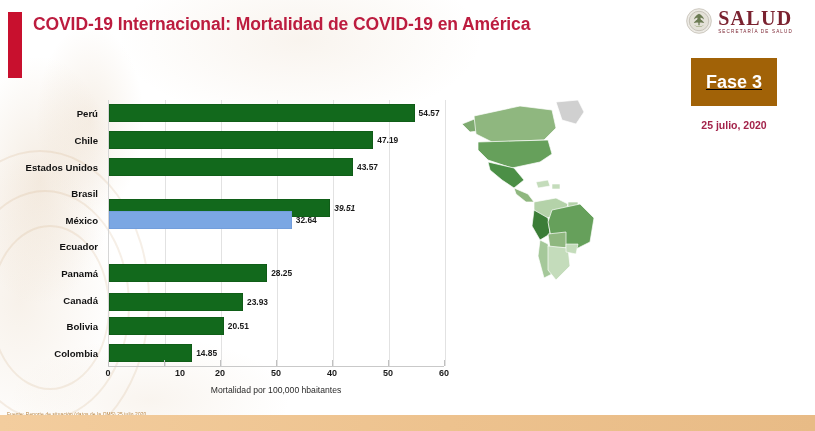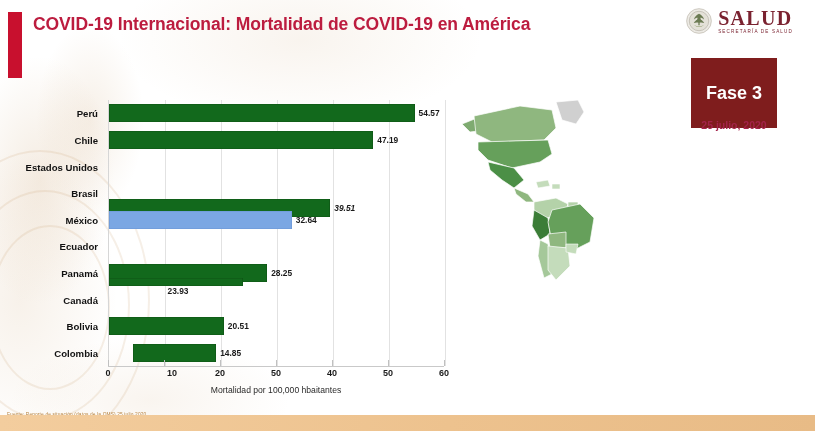--- a/index.html
+++ b/index.html
@@ -88,25 +88,26 @@
     font-size: 4.6px;
     color: #7a2230;
     letter-spacing: 1.15px;
     margin-top: 2px;
   }
 
   
   .fase-box {
     position: absolute;
     right: 38px; top: 58px;
-    width: 86px; height: 70px;
-    background: #7f1d1d;
+    width: 86px; height: 48px;
+    background: #a16207;
     display: flex;
     align-items: center;
     justify-content: center;
+    text-decoration: underline;
   }
   .fase-label {
     color: #ffffff;
     font-size: 18px;
     font-weight: bold;
   }
   .fase-date {
     position: absolute;
     right: 38px; top: 119px;
     width: 86px;
@@ -271,41 +272,45 @@
       <div class="gridline" style="left: 336px;"></div>
       <div class="rows" id="rows">
         <div class="bar-row" style="top: 4.3px;">
           <div class="bar" style="width: 305.592px;"></div>
           <span class="bar-value">54.57</span>
         </div>
         <div class="bar-row" style="top: 30.9px;">
           <div class="bar" style="width: 264.264px;"></div>
           <span class="bar-value">47.19</span>
         </div>
+        <div class="bar-row" style="top: 57.5px;">
+          <div class="bar" style="width: 243.992px;"></div>
+          <span class="bar-value">43.57</span>
+        </div>
         <div class="bar-row" style="top: 99px; font-style: italic;">
           <div class="bar" style="width: 221.256px;"></div>
           <span class="bar-value">39.51</span>
         </div>
         <div class="bar-row" style="top: 110.7px;">
           <div class="bar highlight" style="width: 182.784px;"></div>
           <span class="bar-value">32.64</span>
         </div>
         <div class="bar-row" style="top: 163.9px;">
           <div class="bar" style="width: 158.2px;"></div>
           <span class="bar-value">28.25</span>
         </div>
-        <div class="bar-row" style="top: 178px; flex-direction: column;">
+        <div class="bar-row" style="top: 193px;">
           <div class="bar" style="width: 134.008px;"></div>
           <span class="bar-value">23.93</span>
         </div>
         <div class="bar-row" style="top: 217.1px;">
           <div class="bar" style="width: 114.856px;"></div>
           <span class="bar-value">20.51</span>
         </div>
-        <div class="bar-row" style="top: 243.7px; margin-left: 24px;">
+        <div class="bar-row" style="top: 243.7px;">
           <div class="bar" style="width: 83.16px;"></div>
           <span class="bar-value">14.85</span>
         </div>
       </div>
   </div>
   <div id="cat-labels">
       <div class="cat-label" style="top: 12.3px;">Perú</div>
       <div class="cat-label" style="top: 38.9px;">Chile</div>
       <div class="cat-label" style="top: 65.5px;">Estados Unidos</div>
       <div class="cat-label" style="top: 92.1px;">Brasil</div>
@@ -313,21 +318,21 @@
       <div class="cat-label" style="top: 145.3px;">Ecuador</div>
       <div class="cat-label" style="top: 171.9px;">Panamá</div>
       <div class="cat-label" style="top: 198.5px;">Canadá</div>
       <div class="cat-label" style="top: 225.1px;">Bolivia</div>
       <div class="cat-label" style="top: 251.7px;">Colombia</div>
     </div>
   <div class="xaxis"></div>
   <div id="xticks">
       <div class="xtick" style="left: 108px;">0</div>
       <div class="xtick-mark" style="left: 108px;"></div>
-      <div class="xtick" style="left: 172px;">10</div>
+      <div class="xtick" style="left: 180px;">10</div>
       <div class="xtick-mark" style="left: 164px;"></div>
       <div class="xtick" style="left: 220px;">20</div>
       <div class="xtick-mark" style="left: 220px;"></div>
       <div class="xtick" style="left: 276px;">50</div>
       <div class="xtick-mark" style="left: 276px;"></div>
       <div class="xtick" style="left: 332px;">40</div>
       <div class="xtick-mark" style="left: 332px;"></div>
       <div class="xtick" style="left: 388px;">50</div>
       <div class="xtick-mark" style="left: 388px;"></div>
       <div class="xtick" style="left: 444px;">60</div>

